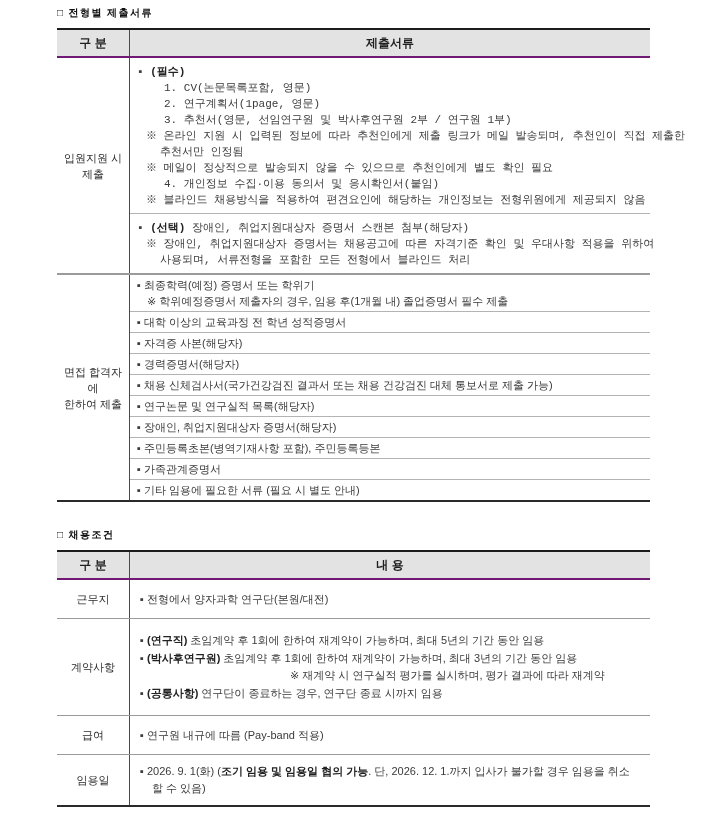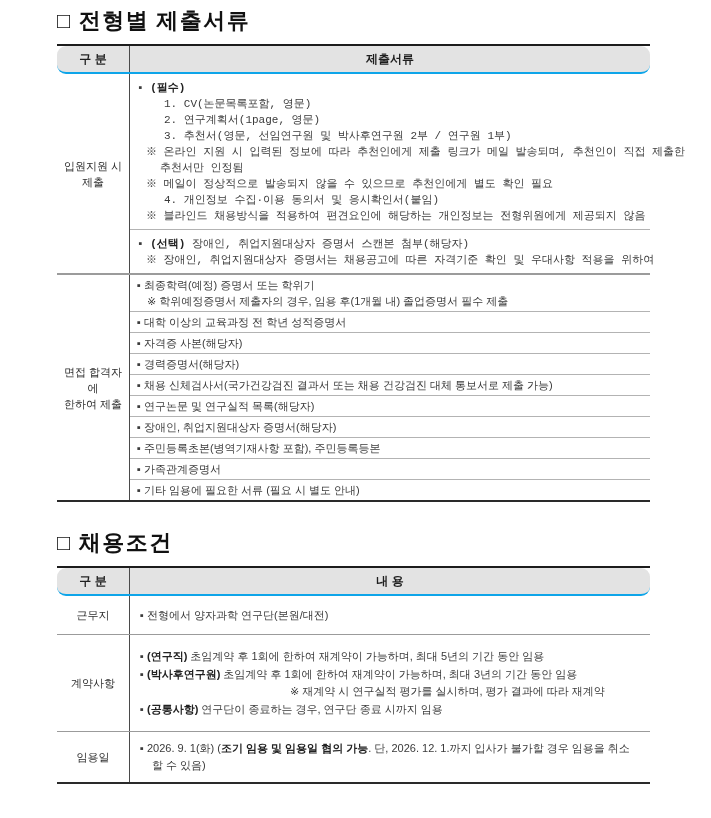--- a/index.html
+++ b/index.html
@@ -4,31 +4,31 @@
 <style>
   html,body{margin:0;padding:0;background:#ffffff;}
   body{
     width:711px;height:818px;overflow:hidden;
     font-family:"Liberation Sans","DejaVu Sans",sans-serif;
     color:#3a3a3a;
   }
   .doc{box-sizing:border-box;width:711px;height:818px;padding:6px 61px 0 57px;position:relative;}
   .sec-title{
     font-family:"Liberation Serif","DejaVu Serif",serif;
-    font-weight:700;font-size:22px;color:#111;letter-spacing:1.5px;
+    font-weight:700;font-size:10px;color:#111;letter-spacing:1.5px;
     margin:0 0 8px 0;
   }
   .sec-title.second{margin-top:26px;}
   .tbl{
     border-top:2px solid #1c1c1c;border-bottom:2px solid #2a2a2a;
     font-size:11px;line-height:16px;
   }
   .thead{
-    display:flex;background:#e3e3e3;border-bottom:2px solid #0ea5e9;
-    font-weight:700;color:#1f1f1f;font-size:12px;border-radius:9px;
+    display:flex;background:#e3e3e3;border-bottom:2px solid #701a75;
+    font-weight:700;color:#1f1f1f;font-size:12px;
   }
   .thead>div{padding:5px 4px;text-align:center;}
   .c1{width:72px;flex:0 0 72px;box-sizing:border-box;}
   .c2{flex:1;border-left:1px solid #4a4a4a;box-sizing:border-box;min-width:0;}
   .trow{display:flex;}
   .trow.apply{border-bottom:2px solid #9b9b9b;}
   .lbl{
     display:flex;flex-direction:column;align-items:center;justify-content:center;
     text-align:center;color:#2d2d2d;padding:2px;
   }
@@ -80,20 +80,21 @@
           <div class="ln num">3. 추천서(영문, 선임연구원 및 박사후연구원 2부 / 연구원 1부)</div>
           <div class="ln note">※ 온라인 지원 시 입력된 정보에 따라 추천인에게 제출 링크가 메일 발송되며, 추천인이 직접 제출한</div>
           <div class="ln cont">추천서만 인정됨</div>
           <div class="ln note">※ 메일이 정상적으로 발송되지 않을 수 있으므로 추천인에게 별도 확인 필요</div>
           <div class="ln num">4. 개인정보 수집·이용 동의서 및 응시확인서(붙임)</div>
           <div class="ln note">※ 블라인드 채용방식을 적용하여 편견요인에 해당하는 개인정보는 전형위원에게 제공되지 않음</div>
         </div>
         <div class="blk optional">
           <div class="ln"><span>▪ </span><span class="b">(선택)</span><span> 장애인, 취업지원대상자 증명서 스캔본 첨부(해당자)</span></div>
           <div class="ln note">※ 장애인, 취업지원대상자 증명서는 채용공고에 따른 자격기준 확인 및 우대사항 적용을 위하여</div>
+          <div class="ln cont">사용되며, 서류전형을 포함한 모든 전형에서 블라인드 처리</div>
         </div>
       </div>
     </div>
 
     <div class="trow interview">
       <div class="c1 lbl">
         <div>면접 합격자에</div>
         <div>한하여 제출</div>
       </div>
       <div class="c2 items">
@@ -150,20 +151,26 @@
     <div class="trow row-contract">
       <div class="c1 lbl">계약사항</div>
       <div class="c2">
         <div class="ln"><span>▪ </span><span class="b">(연구직)</span><span> 초임계약 후 1회에 한하여 재계약이 가능하며, 최대 5년의 기간 동안 임용</span></div>
         <div class="ln"><span>▪ </span><span class="b">(박사후연구원)</span><span> 초임계약 후 1회에 한하여 재계약이 가능하며, 최대 3년의 기간 동안 임용</span></div>
         <div class="ln bignote">※ 재계약 시 연구실적 평가를 실시하며, 평가 결과에 따라 재계약</div>
         <div class="ln"><span>▪ </span><span class="b">(공통사항)</span><span> 연구단이 종료하는 경우, 연구단 종료 시까지 임용</span></div>
       </div>
     </div>
 
+    <div class="trow row-salary">
+      <div class="c1 lbl">급여</div>
+      <div class="c2">
+        <div class="ln">▪ 연구원 내규에 따름 (Pay-band 적용)</div>
+      </div>
+    </div>
 
     <div class="trow row-startdate">
       <div class="c1 lbl">임용일</div>
       <div class="c2">
         <div class="wrapln"><span>▪ 2026. 9. 1(화) (</span><span class="b">조기 임용 및 임용일 협의 가능</span><span>. 단, 2026. 12. 1.까지 입사가 불가할 경우 임용을 취소할 수 있음)</span></div>
       </div>
     </div>
   </div>
 
 </div>

